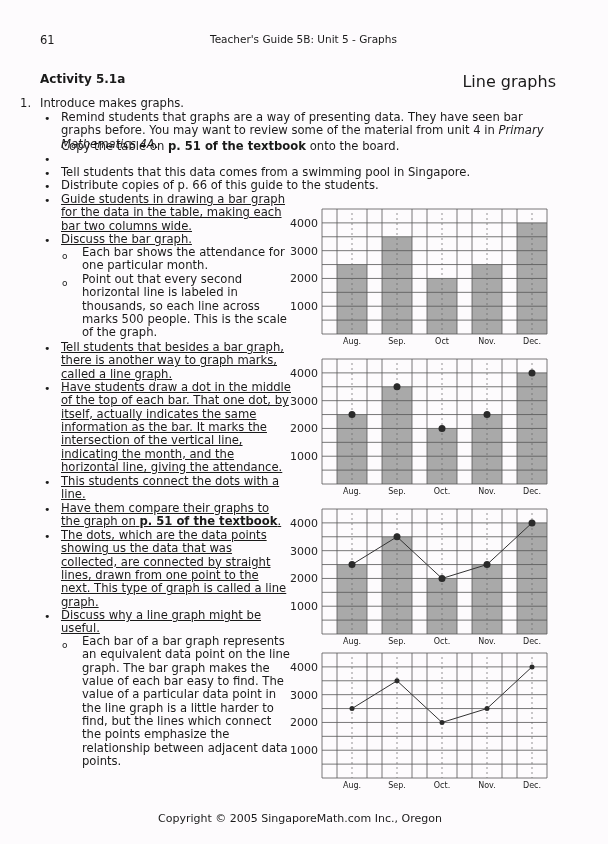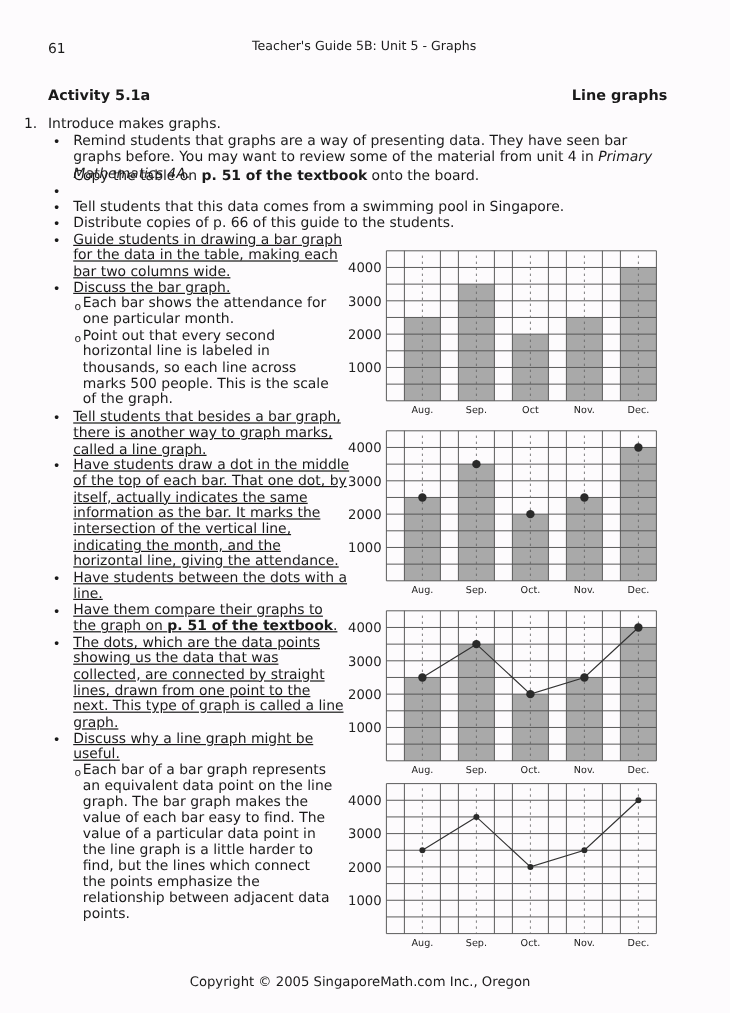--- a/index.html
+++ b/index.html
@@ -6,28 +6,28 @@
   body {
     width: 608px; height: 844px; position: relative; overflow: hidden;
     background: #fdfbfd;
     font-family: "DejaVu Sans", sans-serif;
     color: #1a1a1a;
   }
   .abs { position: absolute; }
   .header-num { left: 40px; top: 33px; font-size: 11.5px; }
   .header-title { left: 210px; top: 33px; font-size: 10.5px; text-align: right; }
   .activity { left: 40px; top: 72px; font-size: 12px; font-weight: bold; }
-  .section { right: 52px; top: 72px; font-size: 12px; font-weight: bold; }
+  .section { right: 52px; top: 72px; font-size: 16px; font-weight: normal; }
   .body-text { font-size: 11.6px; line-height: 13.35px; }
   .num { left: 20px; }
   .bul { left: 44px; font-size: 11px; }
   .txt-wide { left: 61px; width: 500px; }
   .txt { left: 61px; width: 230px; text-decoration: underline; }
   .sub-bul { left: 62px; font-size: 9px; }
-  .sub-txt { left: 69px; width: 210px; }
+  .sub-txt { left: 82px; width: 210px; }
   .footer { left: 0; width: 600px; text-align: center; top: 812px; font-size: 11px; }
   .chart { left: 282px; width: 280px; height: 150px; }
   svg text { font-family: "DejaVu Sans", sans-serif; }
 </style>
 </head>
 <body>
 
 <div class="abs header-num">61</div>
 <div class="abs header-title">Teacher's Guide 5B: Unit 5 - Graphs</div>
 <div class="abs activity">Activity 5.1a</div>
@@ -61,21 +61,21 @@
   <div class="abs sub-bul" style="top:277px">o</div>
   <div class="abs sub-txt" style="top:273px">Point out that every second horizontal line is labeled in thousands, so each line across marks 500 people. This is the scale of the graph.</div>
 
   <div class="abs bul" style="top:342px">•</div>
   <div class="abs txt" style="top:341px">Tell students that besides a bar graph, there is another way to graph marks, called a line graph.</div>
 
   <div class="abs bul" style="top:382px">•</div>
   <div class="abs txt" style="top:381px">Have students draw a dot in the middle of the top of each bar. That one dot, by itself, actually indicates the same information as the bar. It marks the intersection of the vertical line, indicating the month, and the horizontal line, giving the attendance.</div>
 
   <div class="abs bul" style="top:476px">•</div>
-  <div class="abs txt" style="top:475px">Have students between the dots with a line.</div>
+  <div class="abs txt" style="top:475px">This students connect the dots with a line.</div>
 
   <div class="abs bul" style="top:503px">•</div>
   <div class="abs txt" style="top:502px"><span>Have them compare their graphs to the graph on</span> <b>p. 51 of the textbook</b><span>.</span></div>
 
   <div class="abs bul" style="top:530px">•</div>
   <div class="abs txt" style="top:529px">The dots, which are the data points showing us the data that was collected, are connected by straight lines, drawn from one point to the next. This type of graph is called a line graph.</div>
 
   <div class="abs bul" style="top:610px">•</div>
   <div class="abs txt" style="top:609px">Discuss why a line graph might be useful.</div>
 

